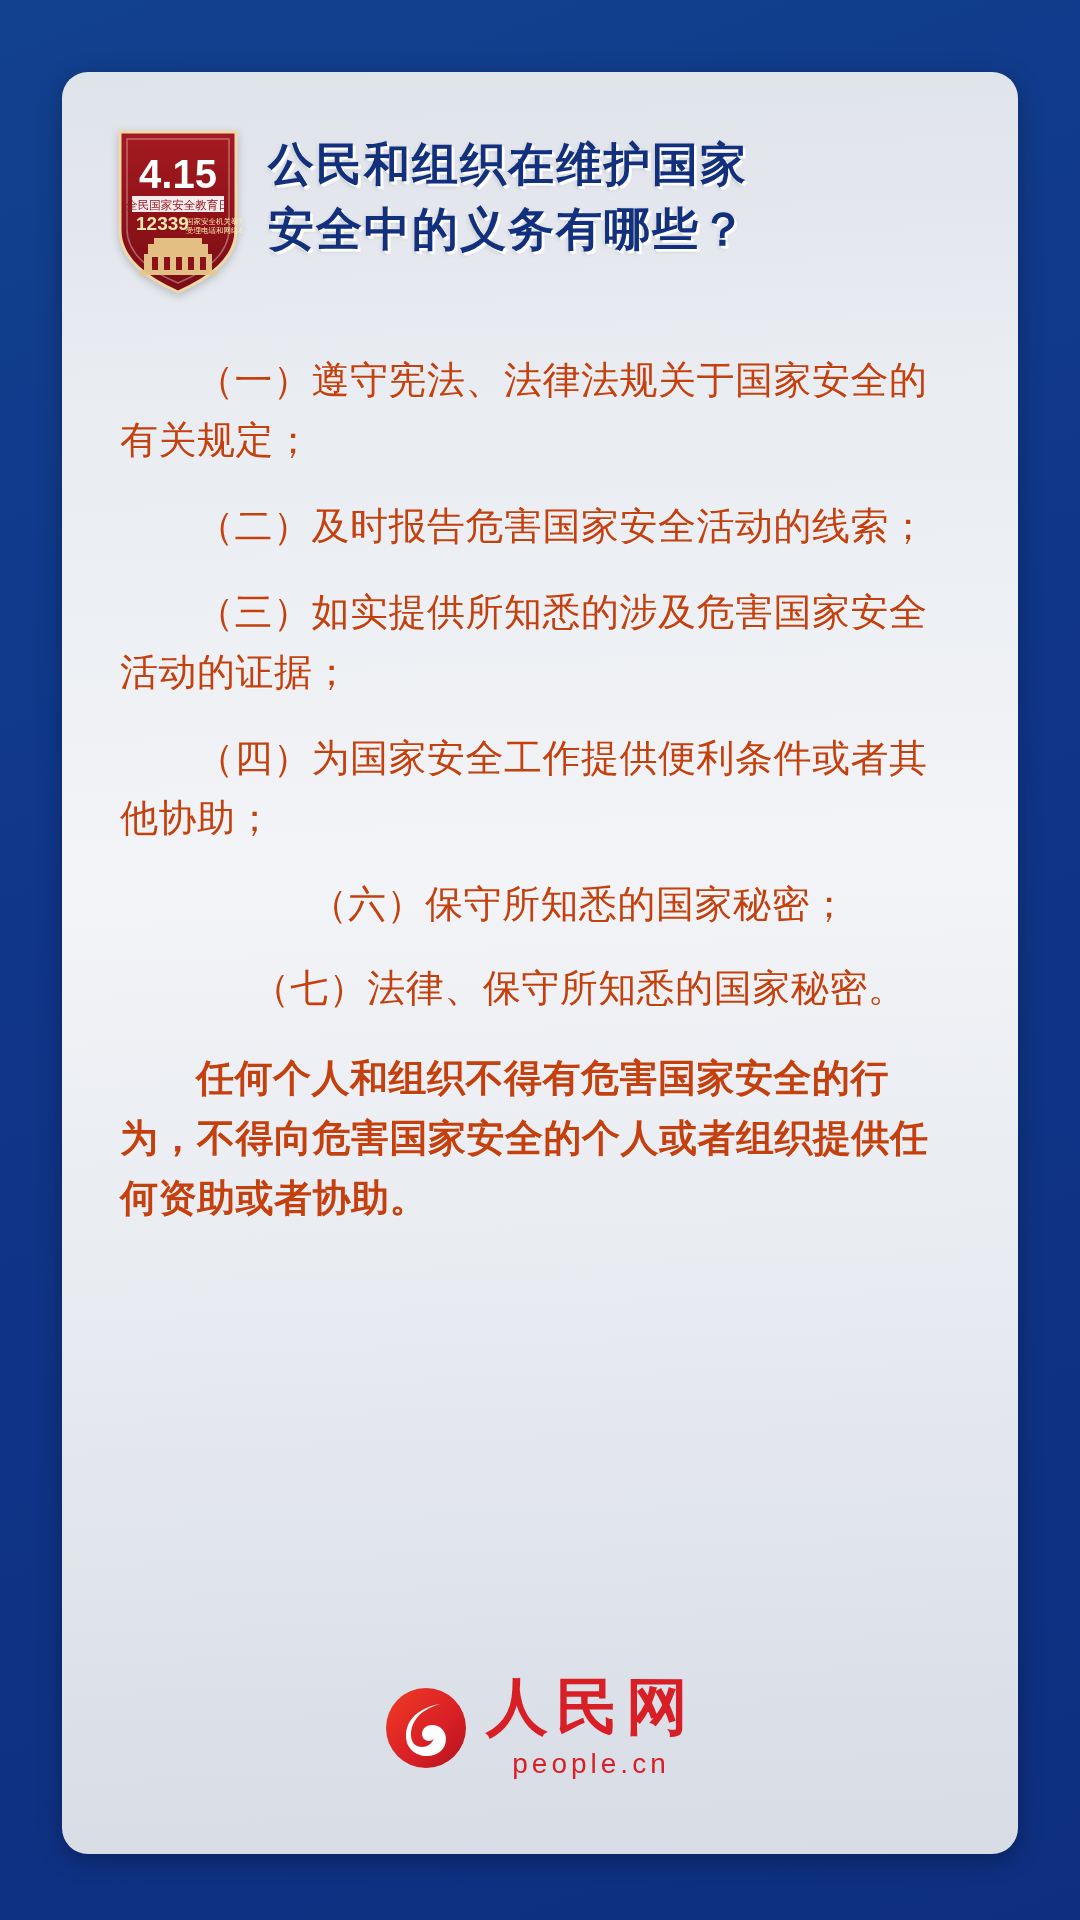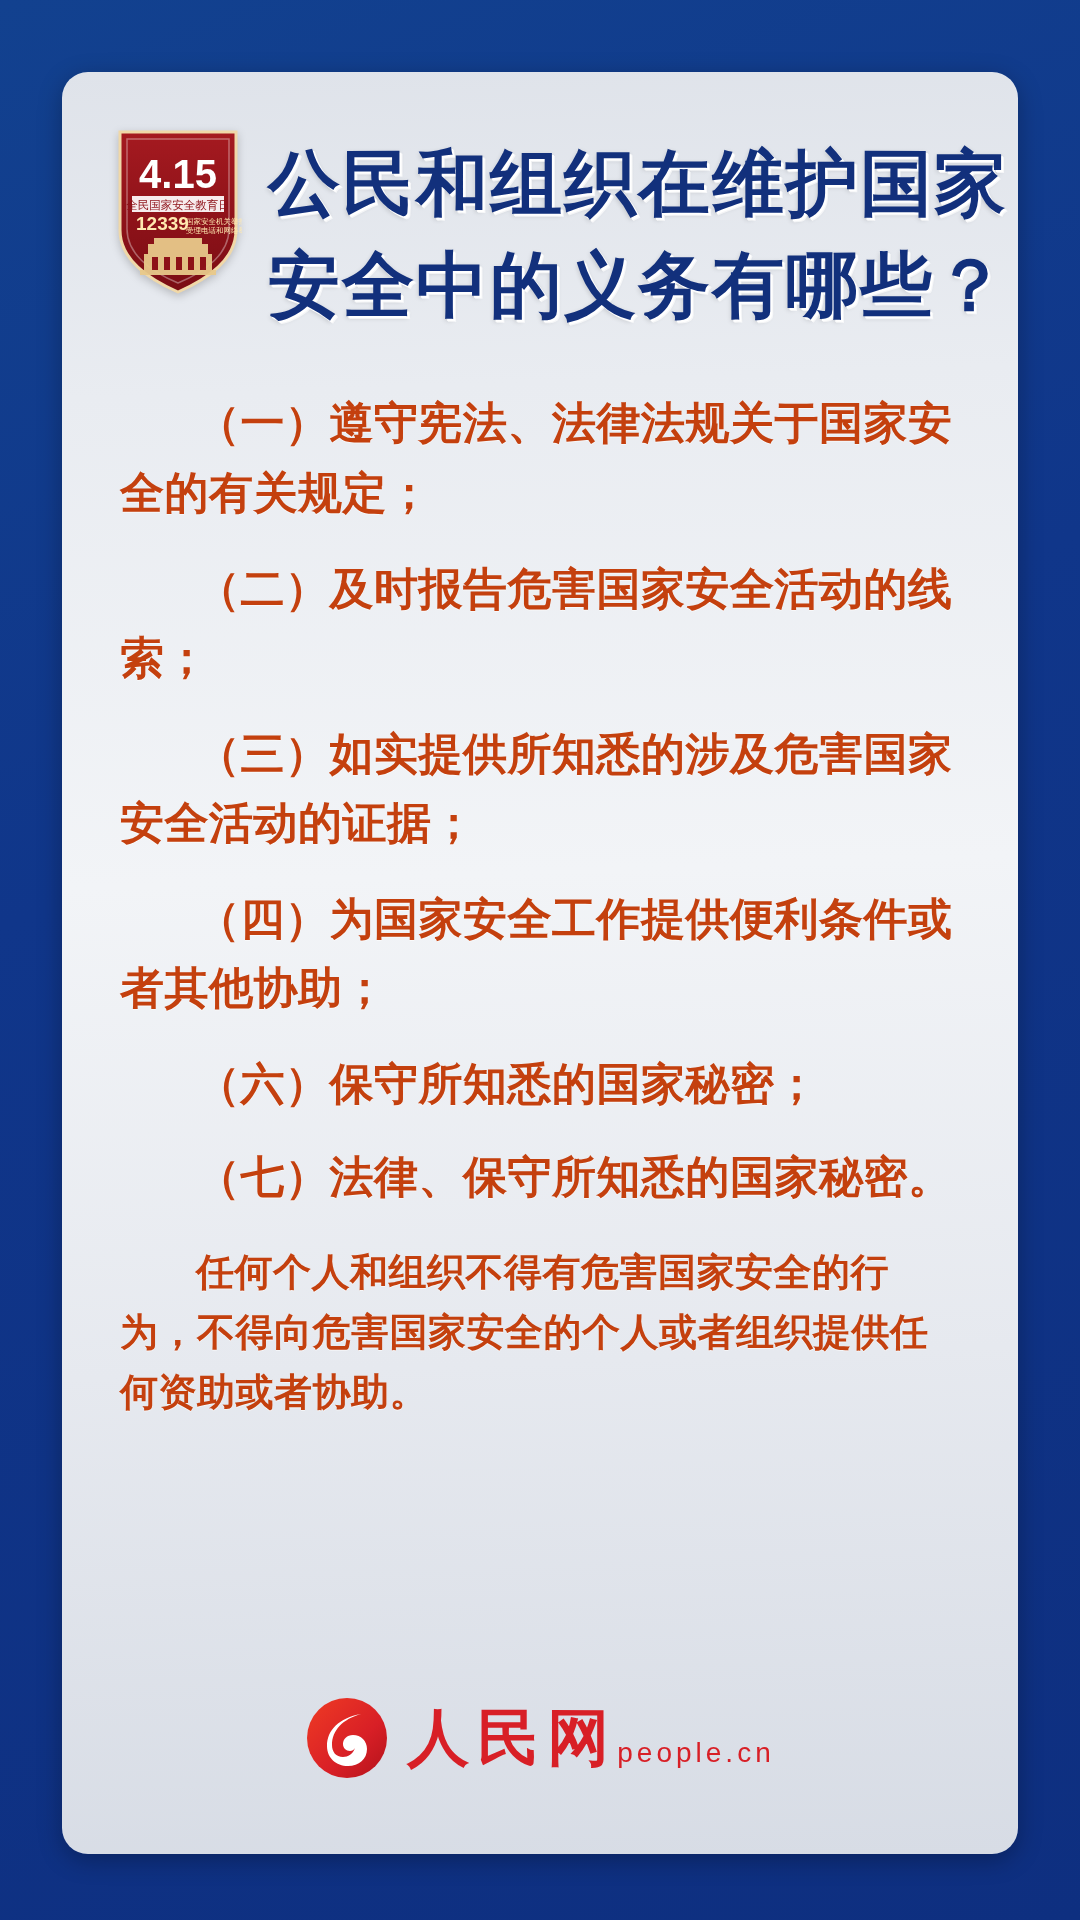--- a/index.html
+++ b/index.html
@@ -54,52 +54,52 @@
   }
 
   .emblem svg { display: block; width: 100%; height: 100%; }
 
   .title-wrap {
     flex: 1 1 auto;
     padding-top: 6px;
   }
 
   .title-line {
-    font-size: 72px;
+    font-size: 46px;
     line-height: 1.42;
     font-weight: bold;
     letter-spacing: 2px;
     color: #12307c;
     text-shadow:
       2px 2px 0 #ffffff,
       3px 3px 0 rgba(255,255,255,0.7),
       0 2px 5px rgba(0,0,0,0.16);
     font-family: "Liberation Sans", "DejaVu Sans", sans-serif;
     white-space: nowrap;
   }
 
   
   .content {
     margin-top: 52px;
     flex: 1 1 auto;
     padding: 0 10px 0 12px;
   }
 
   .clause {
-    font-size: 44px;
+    font-size: 38px;
     line-height: 1.58;
     color: #c4400e;
-    font-weight: bold;
+    font-weight: normal;
     text-indent: 76px;
     margin-bottom: 26px;
     letter-spacing: 0.5px;
     text-shadow: 0 1px 0 rgba(255,255,255,0.55);
   }
 
-  .clause.tight { margin-bottom: 24px; }
+  .clause.tight { margin-bottom: 24px; text-align: center; }
 
   .closing {
     font-size: 38px;
     line-height: 1.58;
     color: #c4400e;
     font-weight: bold;
     text-indent: 76px;
     margin-top: 30px;
     letter-spacing: 0.5px;
     text-shadow: 0 1px 0 rgba(255,255,255,0.55);
@@ -117,22 +117,22 @@
 
   .logo-mark {
     width: 84px;
     height: 84px;
     flex: 0 0 auto;
   }
   .logo-mark svg { display: block; width: 100%; height: 100%; }
 
   .logo-text {
     display: flex;
-    flex-direction: row;
-    align-items: flex-end;
+    flex-direction: column;
+    align-items: center;
   }
 
   .logo-cn {
     font-size: 62px;
     font-weight: bold;
     color: #d81f26;
     letter-spacing: 8px;
     line-height: 1;
     font-family: "Liberation Serif", "DejaVu Serif", serif;
   }

